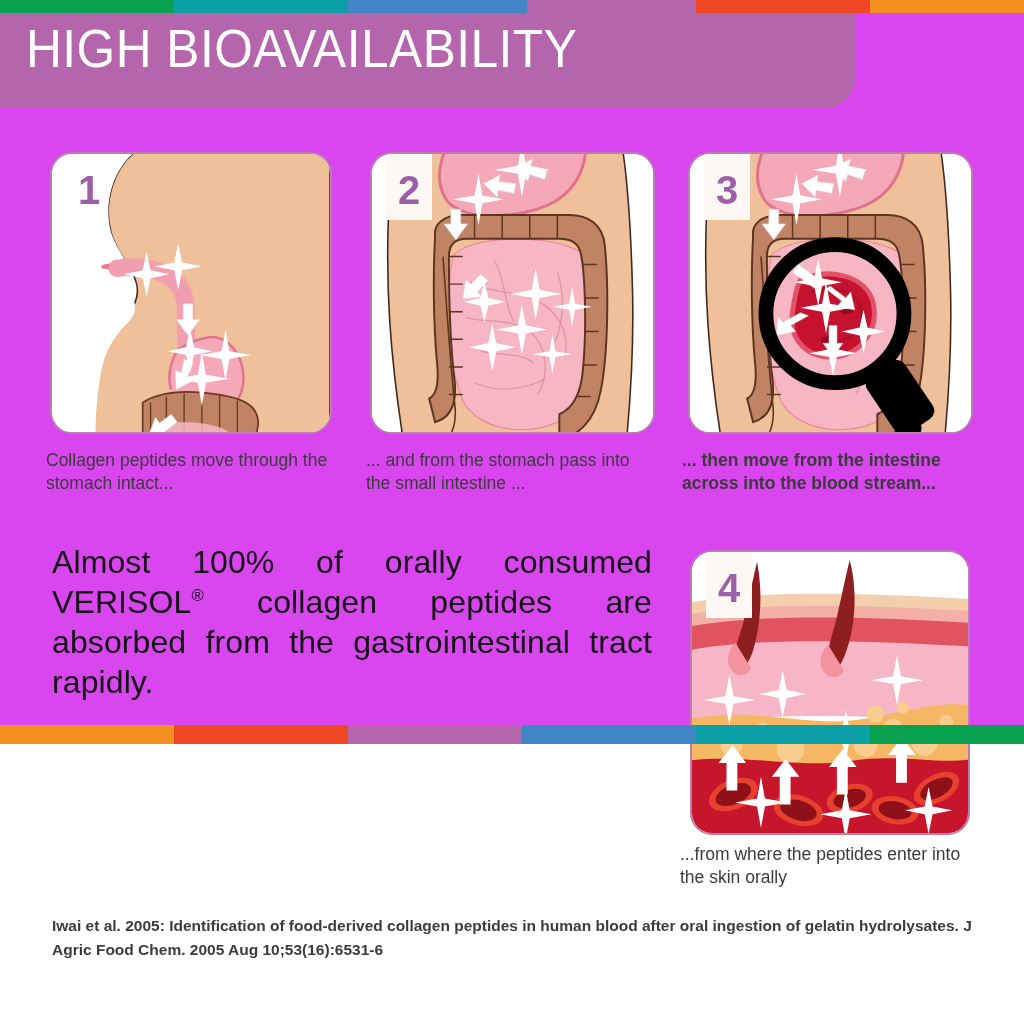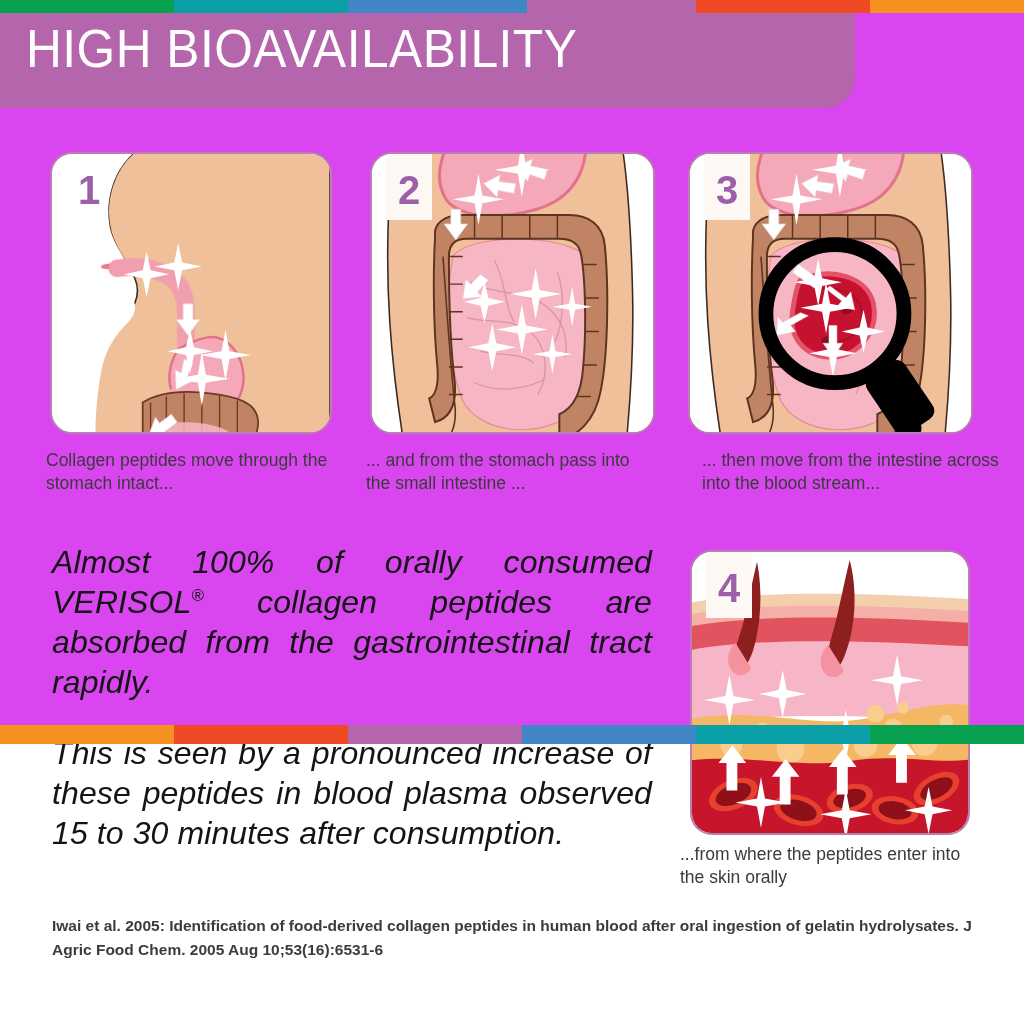--- a/index.html
+++ b/index.html
@@ -98,31 +98,30 @@
   
   .caption {
     position: absolute;
     font-size: 17.5px;
     line-height: 23px;
     color: #3b3b3b;
     font-family: "Liberation Sans", sans-serif;
   }
   .cap-1 { left: 46px;  top: 449px; width: 292px; }
   .cap-2 { left: 366px; top: 449px; width: 292px; }
-  .cap-3 { left: 702px; top: 449px; width: 300px; }
+  .cap-3 { left: 682px; top: 449px; width: 300px; font-weight: bold; }
   .cap-4 { left: 680px; top: 843px; width: 300px; }
 
   
   .body-copy {
     position: absolute;
     left: 52px;
     top: 542px;
     width: 600px;
     color: #141414;
-    font-style: italic;
   }
   .body-copy p {
     font-size: 32px;
     line-height: 40px;
     text-align: justify;
     text-align-last: left;
     font-weight: 300;
     letter-spacing: 0.1px;
   }
   .body-copy p.para-2 { margin-top: 31px; }
@@ -352,21 +351,20 @@
         <circle cx="147" cy="162" r="70" fill="none" stroke="#000000" stroke-width="15"></circle>
       </svg>
     </div>
     <div class="badge">
       <span class="badge-num">3</span>
     </div>
   </div>
 
   <div class="body-copy">
     <p class="para-1"><span>Almost 100% of orally consumed VERISOL</span><span class="reg">®</span><span> collagen peptides are absorbed from the gastrointestinal tract rapidly.</span></p>
-    <p class="para-2">This is seen by a pronounced increase of these peptides in blood plasma observed 15 to 30 minutes after consumption.</p>
   </div>
 
   <div class="panel panel-4">
     <div class="panel-art">
       <svg viewBox="0 0 280 285" preserveAspectRatio="xMidYMid slice">
         <rect x="0" y="0" width="280" height="285" fill="#ffffff"></rect>
 
         <path d="M-5 52 C60 40 150 40 285 48 L285 66 C150 58 60 58 -5 70 Z" fill="#f3cfae"></path>
         <path d="M-5 64 C60 52 150 52 285 60 L285 78 C150 70 60 70 -5 82 Z" fill="#f4b0a8"></path>
 

